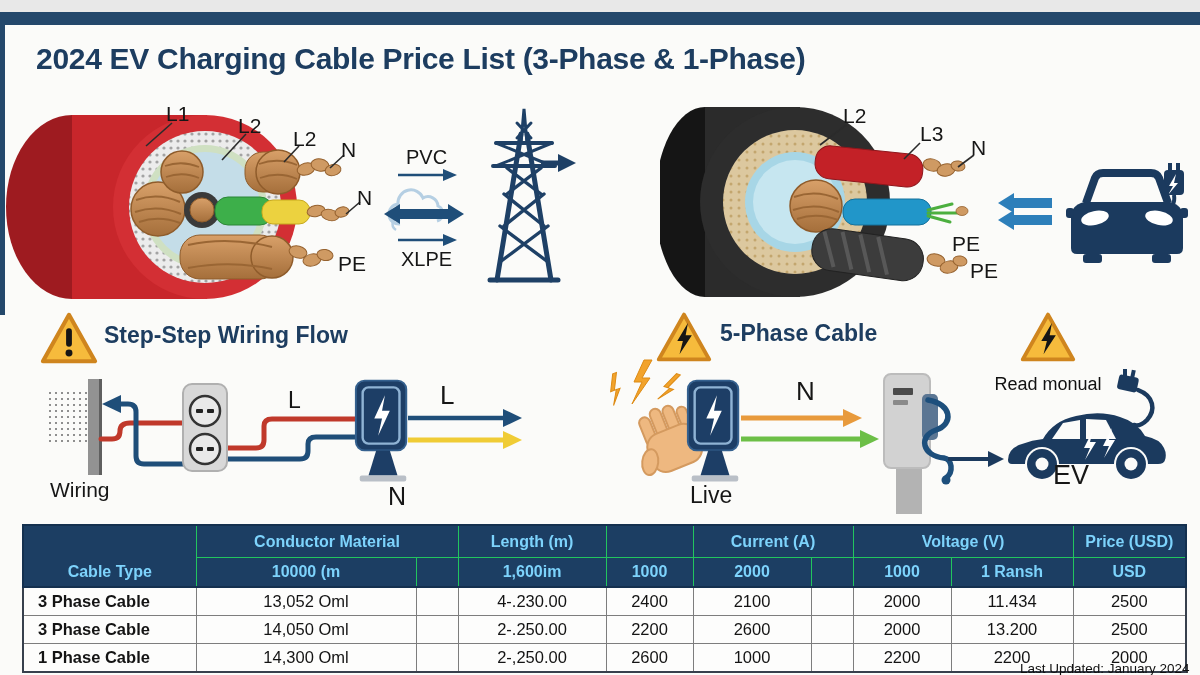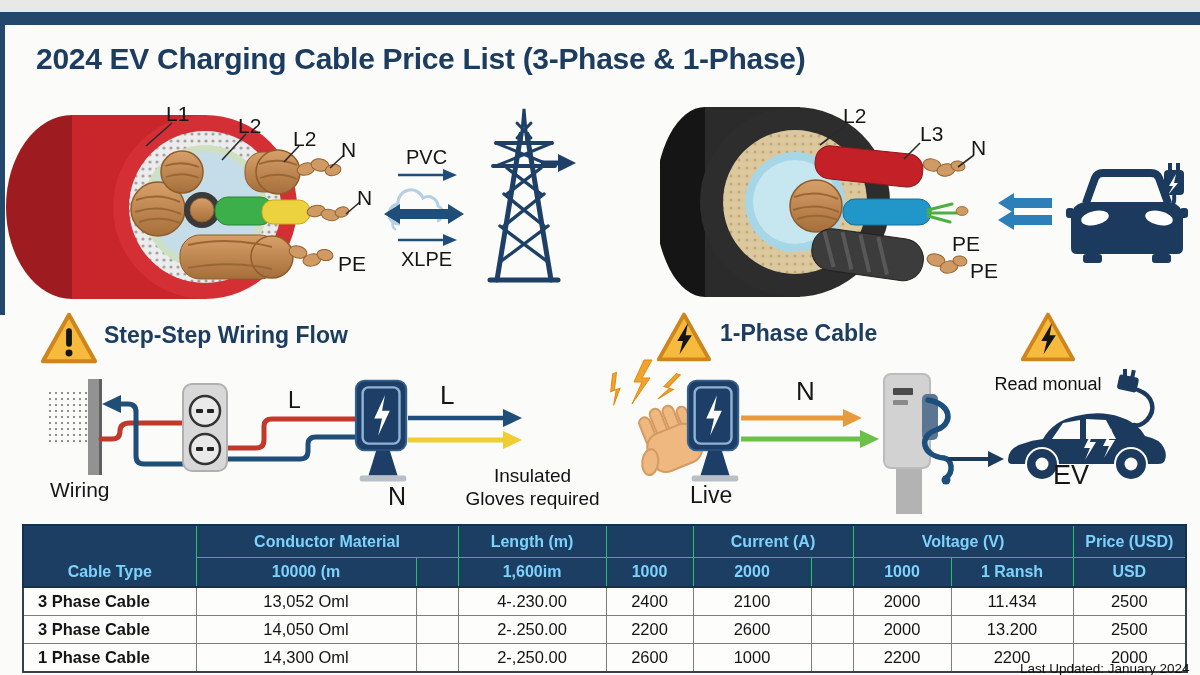--- a/index.html
+++ b/index.html
@@ -284,30 +284,26 @@
   <svg class="abs" style="left:616px;top:390px;" width="96" height="80" viewBox="616 390 96 80">
     <g transform="rotate(-22 668 430)" fill="#eeb880" stroke="#d49a5f" stroke-width="2">
       <rect x="648" y="398" width="11" height="30" rx="5.5"></rect>
       <rect x="661" y="394" width="11" height="34" rx="5.5"></rect>
       <rect x="674" y="396" width="11" height="32" rx="5.5"></rect>
       <rect x="687" y="402" width="10" height="26" rx="5"></rect>
       <rect x="646" y="418" width="52" height="40" rx="14"></rect>
       <ellipse cx="644" cy="442" rx="8" ry="13" transform="rotate(28 644 442)"></ellipse>
     </g>
   </svg>
-  <div class="abs" style="left:440px;top:452px;width:185px;text-align:center;font-size:19px;line-height:23px;color:#111;">
-    <div>Insulated</div>
-    <div>Gloves required</div>
-  </div>
 
   <svg class="abs" style="left:656px;top:298px;" width="56" height="54" viewBox="0 0 100 90">
     <polygon points="50,5 95,85 5,85" fill="#f6bb3c" stroke="#cf851e" stroke-width="7" stroke-linejoin="round"></polygon>
     <polygon points="57,20 38,52 48,52 42,76 64,42 53,42" fill="#151515"></polygon>
   </svg>
-  <div class="lbl navy" style="left:720px;top:308px;font-size:23px;font-weight:bold;">1-Phase Cable</div>
+  <div class="lbl navy" style="left:720px;top:308px;font-size:23px;font-weight:bold;">5-Phase Cable</div>
 
   <svg class="abs" style="left:684px;top:366px;" width="62" height="106" viewBox="0 0 64 108">
     <rect x="4" y="2" width="52" height="72" rx="9" fill="#1d3e66" stroke="#35618f" stroke-width="2"></rect>
     <rect x="11" y="9" width="38" height="58" rx="6" fill="none" stroke="#8fb3d4" stroke-width="2.5"></rect>
     <polygon points="34,17 23,41 31,41 27,59 39,33 31,33" fill="#fff"></polygon>
     <polygon points="25,74 39,74 47,100 17,100" fill="#1d3e66"></polygon>
     <rect x="8" y="100" width="48" height="6" rx="2" fill="#b9bfc7"></rect>
   </svg>
   <div class="lbl" style="left:690px;top:470px;font-size:23px;">Live</div>
 

